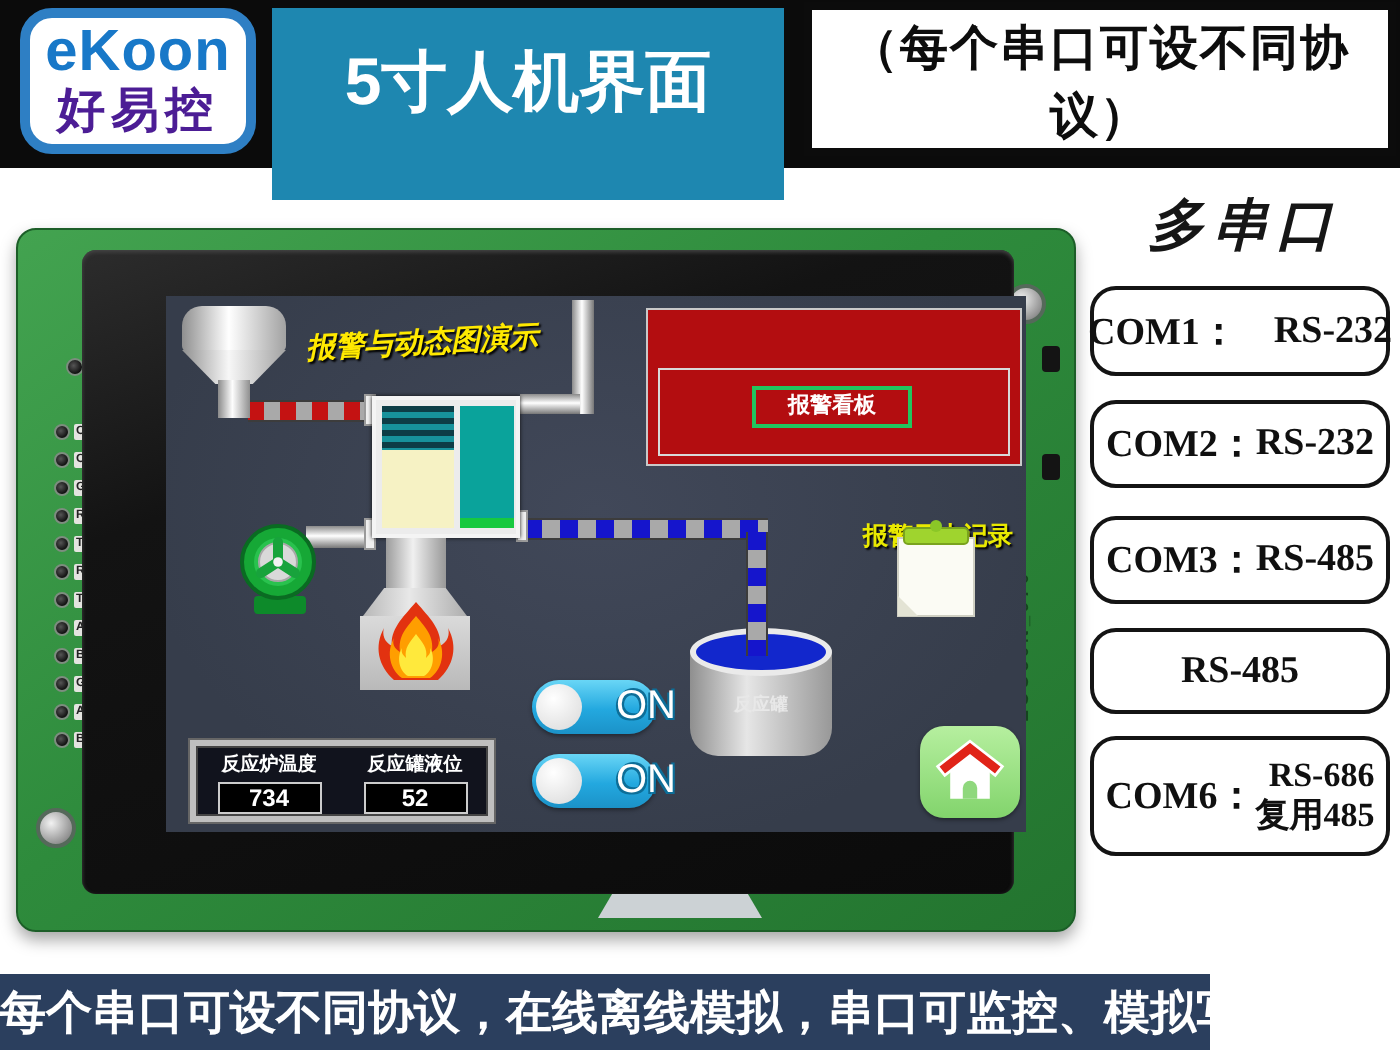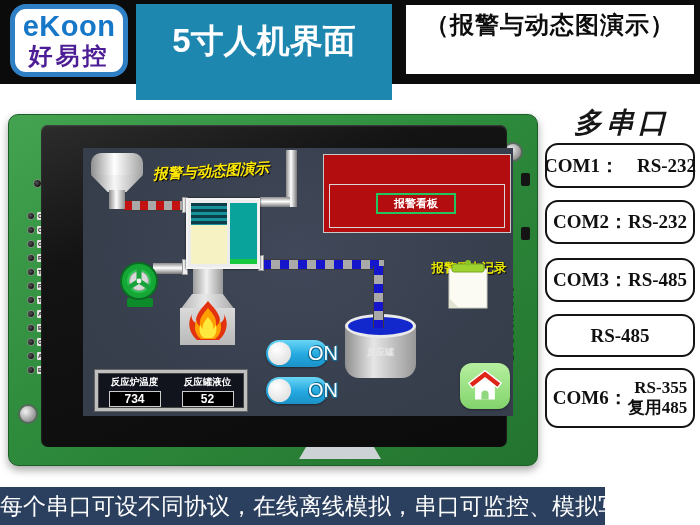--- a/index.html
+++ b/index.html
@@ -118,47 +118,47 @@
   .metric-label { font-size:9.5px; font-weight:bold; color:#fff; margin-top:3px;
                   font-family:"Liberation Serif", serif; white-space:nowrap; }
   .metric-value { width:52px; height:16px; margin:2px auto 0; background:#000; border:1px solid #ccc;
                   color:#fff; font-size:12px; font-weight:bold; line-height:14px; }
   .home-btn { position:absolute; left:377px; top:215px; width:50px; height:46px; border-radius:12px;
               background:linear-gradient(180deg,#b6ef9f,#82d46c); box-shadow:0 1px 2px rgba(0,0,0,.4);
               cursor:pointer; }
   .home-svg { position:absolute; left:7px; top:5px; width:36px; height:34px; }
 
   
-  .ports-heading { position:absolute; left:552px; top:104px; width:140px; text-align:center;
+  .ports-heading { position:absolute; left:552px; top:94px; width:140px; text-align:center;
                    font-size:28px; font-weight:bold; font-style:italic; color:#161616;
                    font-family:"Liberation Serif", serif; letter-spacing:4px; }
   .com-box { position:absolute; left:545px; width:150px; background:#fff; border:2px solid #141414;
              border-radius:13px; display:flex; align-items:center; justify-content:center;
              font-family:"Liberation Serif", serif; font-weight:bold; color:#101010; font-size:19px;
              white-space:nowrap; }
   .com-box .com-lines { display:flex; flex-direction:column; text-align:right; font-size:17px; line-height:20px; }
 
   
   .footer { position:absolute; left:0; top:487px; width:605px; height:38px; background:#2b3f5e;
-            color:#fff; text-align:center; font-size:23px; font-weight:normal; line-height:38px;
+            color:#fff; text-align:center; font-size:23px; font-weight:bold; line-height:38px;
             white-space:nowrap; }
 </style>
 </head>
 <body>
 
 <div id="page">
 
   <div class="header-bg"></div>
   <div class="logo-box">
     <div class="logo-brand">eKoon</div>
     <div class="logo-cn">好易控</div>
   </div>
   <div class="title-banner">5寸人机界面</div>
   <div class="support-box">
-    <div class="support-line">（报警与动态图演示）</div>
+    <div class="support-line">（每个串口可设不同协议）</div>
   </div>
 
   <div class="board">
     <div class="hole tl"></div>
     <div class="hole tr"></div>
     <div class="hole bl"></div>
     <div class="hole br"></div>
     <div class="lone-pad" style="left:24px; top:64px;"></div>
     <div class="lone-pad" style="left:42px; top:64px;"></div>
 
@@ -323,21 +323,21 @@
   <div class="com-box" style="top:258px; height:44px;">
     <span>COM3：</span>
       <span>RS-485</span>
   </div>
   <div class="com-box" style="top:314px; height:43px;">
       <span>RS-485</span>
   </div>
   <div class="com-box" style="top:368px; height:60px;">
     <span>COM6：</span>
     <span class="com-lines">
-      <span>RS-355</span>
+      <span>RS-686</span>
       <span>复用485</span>
     </span>
   </div>
 
   <div class="footer">
     <span>每个串口可设不同协议，在线离线模拟，串口可监控、模拟写入</span>
   </div>
 
 </div>
 

